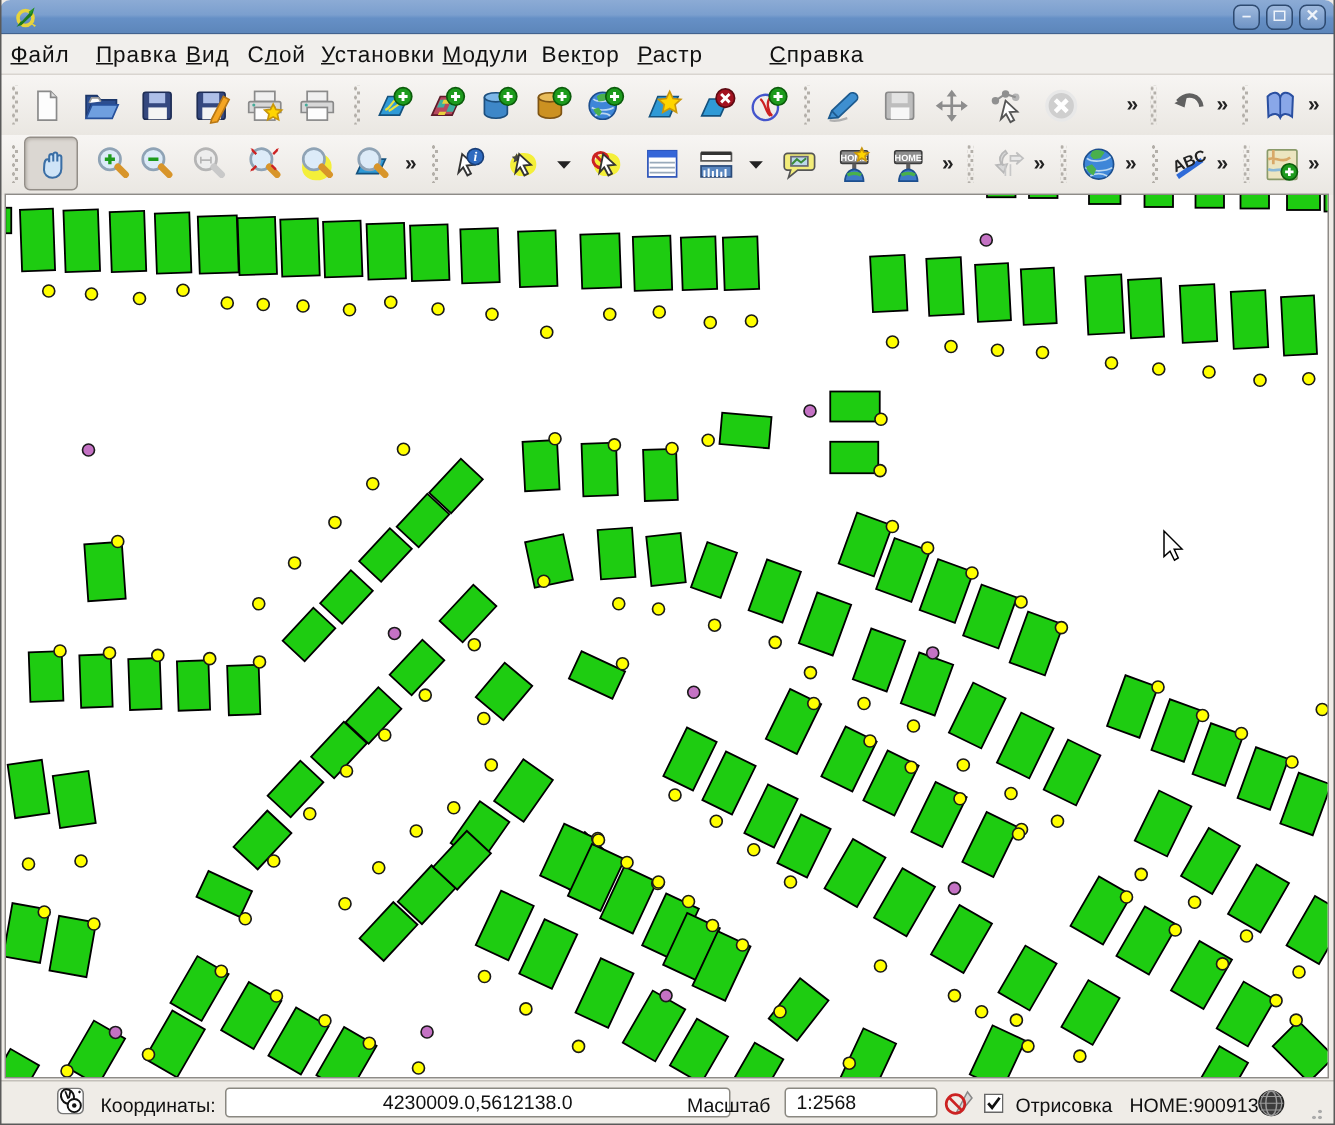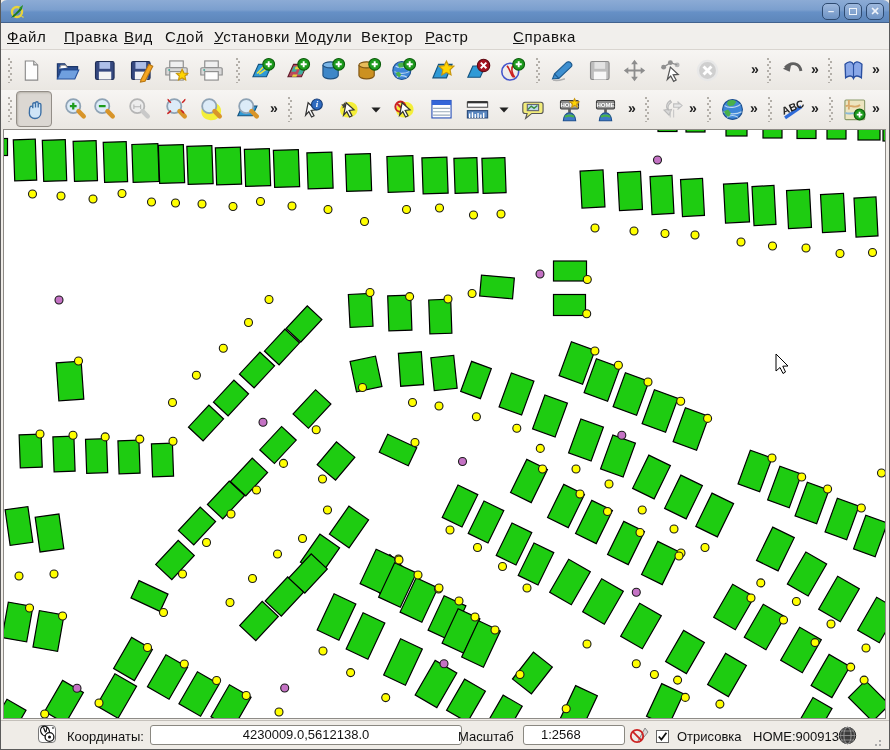--- a/index.html
+++ b/index.html
@@ -576,23 +576,23 @@
 
 <svg class="abs" style="left:38px;top:725px" width="18" height="18" viewBox="0 0 18 18">
     <rect x="0.5" y="0.5" width="17" height="17" rx="3.5" fill="#fdfdfd" stroke="#777"></rect>
     <ellipse cx="7" cy="6" rx="4.2" ry="5" transform="rotate(-28 7 6)" fill="#fff" stroke="#111" stroke-width="1.3"></ellipse>
     <path d="M5.5 2.5l2 5M9 2l-1 5" stroke="#111" stroke-width="1.2"></path>
     <circle cx="11.5" cy="12" r="4.4" fill="#fff" stroke="#111" stroke-width="1.3"></circle>
     <circle cx="11.5" cy="12" r="1.5" fill="#111"></circle>
     <path d="M14.5 2.5l1 1" stroke="#111" stroke-width="1.5"></path>
   </svg>
 <span class="st" style="left:67px">Координаты:</span>
-<span class="inp" style="left:150px;width:312px;text-align:center">4230009.0,5612138.0</span>
+<span class="inp" style="left:150px;width:337px;text-align:center">4230009.0,5612138.0</span>
 <span class="st" style="left:458px">Масштаб</span>
-<span class="inp" style="left:523px;width:102px;padding-left:17px">1:2568</span>
+<span class="inp" style="left:523px;width:102px;padding-left:7px">1:2568</span>
 <svg class="abs" style="left:629px;top:725px" width="21" height="19" viewBox="0 0 21 19">
     <path d="M9 16L16 3l3 4-8 10z" fill="#d8d8d8" stroke="#888"></path>
     <circle cx="8" cy="11" r="6.2" fill="none" stroke="#cc2222" stroke-width="1.8"></circle>
     <path d="M3.7 6.7l8.7 8.7" stroke="#cc2222" stroke-width="1.8"></path>
   </svg>
 <span class="cb"><svg width="13" height="13" viewBox="0 0 13 13">
       <rect x="0.5" y="0.5" width="12" height="12" fill="#fff" stroke="#666"></rect>
       <path d="M2.8 6.5l2.6 3L10.4 2.8" stroke="#111" stroke-width="1.8" fill="none"></path>
     </svg></span>
 <span class="st" style="left:677px">Отрисовка</span>

